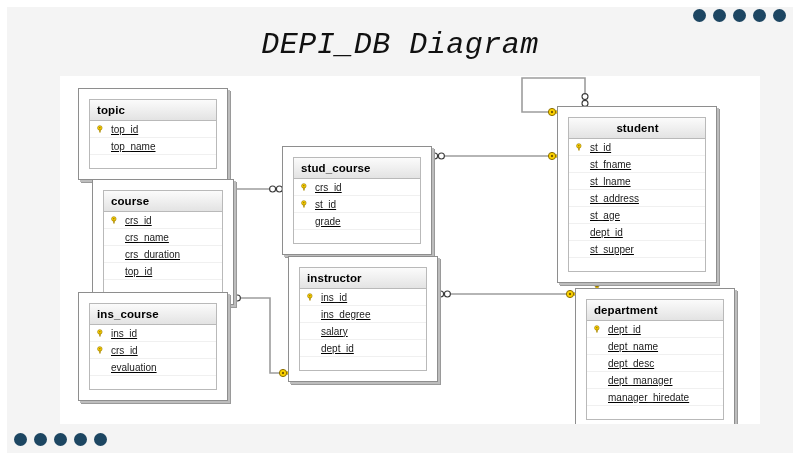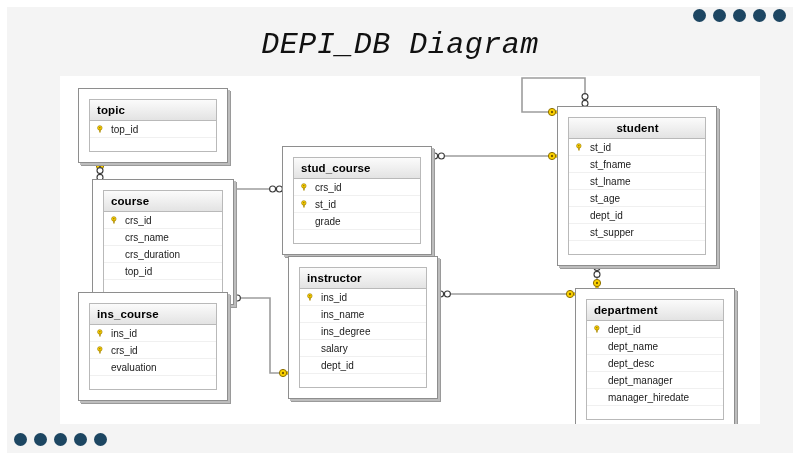--- a/index.html
+++ b/index.html
@@ -72,21 +72,21 @@
   .tbl-inner { border: 1px solid #b9b9b9; box-sizing: border-box; }
   .tbl-head {
     background: linear-gradient(to bottom, #fbfbfb 0%, #eeeeee 55%, #e3e3e3 100%);
     border-bottom: 1px solid #b9b9b9;
     font-weight: bold;
     font-size: 11.5px;
     color: #000000;
     padding: 4px 6px 4px 7px;
     letter-spacing: .1px;
   }
-  .tbl-rows { background: #ffffff; }
+  .tbl-rows { background: #ffffff; text-decoration: underline; }
   .row {
     display: flex;
     align-items: center;
     height: 16px;
     border-bottom: 1px solid #f0f0f0;
     font-size: 10px;
     color: #1a1a1a;
     padding-left: 3px;
   }
   .row:last-child { border-bottom: none; }
@@ -211,20 +211,24 @@
               <div class="row pk">
                 <span class="keycell">
                   <svg class="keyicon" viewBox="0 0 12 9">
                     <circle cx="3.4" cy="3.2" r="2.7" fill="#ffd400" stroke="#9a7a00" stroke-width="0.8"></circle>
                     <path d="M3.0 5.4 L3.0 8.4 L4.1 8.4 L4.1 7.4 L3.6 7.4 L3.6 6.8 L4.1 6.8 L4.1 5.4 Z" fill="#ffd400" stroke="#9a7a00" stroke-width="0.6"></path>
                     <circle cx="3.4" cy="3.1" r="0.9" fill="#8a6e00"></circle>
                   </svg>
                 </span>
                 <span class="fname">top_id</span>
               </div>
+              <div class="row">
+                <span class="keycell"></span>
+                <span class="fname">top_name</span>
+              </div>
               <div class="row filler"></div>
             </div>
           </div>
         </div>
         <div class="tbl" style="left: 32px; top: 103px; width: 142px;">
           <div class="tbl-inner">
             <div class="tbl-head">course</div>
             <div class="tbl-rows">
               <div class="row pk">
                 <span class="keycell">
@@ -325,24 +329,20 @@
                   <svg class="keyicon" viewBox="0 0 12 9">
                     <circle cx="3.4" cy="3.2" r="2.7" fill="#ffd400" stroke="#9a7a00" stroke-width="0.8"></circle>
                     <path d="M3.0 5.4 L3.0 8.4 L4.1 8.4 L4.1 7.4 L3.6 7.4 L3.6 6.8 L4.1 6.8 L4.1 5.4 Z" fill="#ffd400" stroke="#9a7a00" stroke-width="0.6"></path>
                     <circle cx="3.4" cy="3.1" r="0.9" fill="#8a6e00"></circle>
                   </svg>
                 </span>
                 <span class="fname">ins_id</span>
               </div>
               <div class="row">
                 <span class="keycell"></span>
-                <span class="fname">ins_name</span>
-              </div>
-              <div class="row">
-                <span class="keycell"></span>
                 <span class="fname">ins_degree</span>
               </div>
               <div class="row">
                 <span class="keycell"></span>
                 <span class="fname">salary</span>
               </div>
               <div class="row">
                 <span class="keycell"></span>
                 <span class="fname">dept_id</span>
               </div>
@@ -364,20 +364,24 @@
                 </span>
                 <span class="fname">st_id</span>
               </div>
               <div class="row">
                 <span class="keycell"></span>
                 <span class="fname">st_fname</span>
               </div>
               <div class="row">
                 <span class="keycell"></span>
                 <span class="fname">st_lname</span>
+              </div>
+              <div class="row">
+                <span class="keycell"></span>
+                <span class="fname">st_address</span>
               </div>
               <div class="row">
                 <span class="keycell"></span>
                 <span class="fname">st_age</span>
               </div>
               <div class="row">
                 <span class="keycell"></span>
                 <span class="fname">dept_id</span>
               </div>
               <div class="row">

